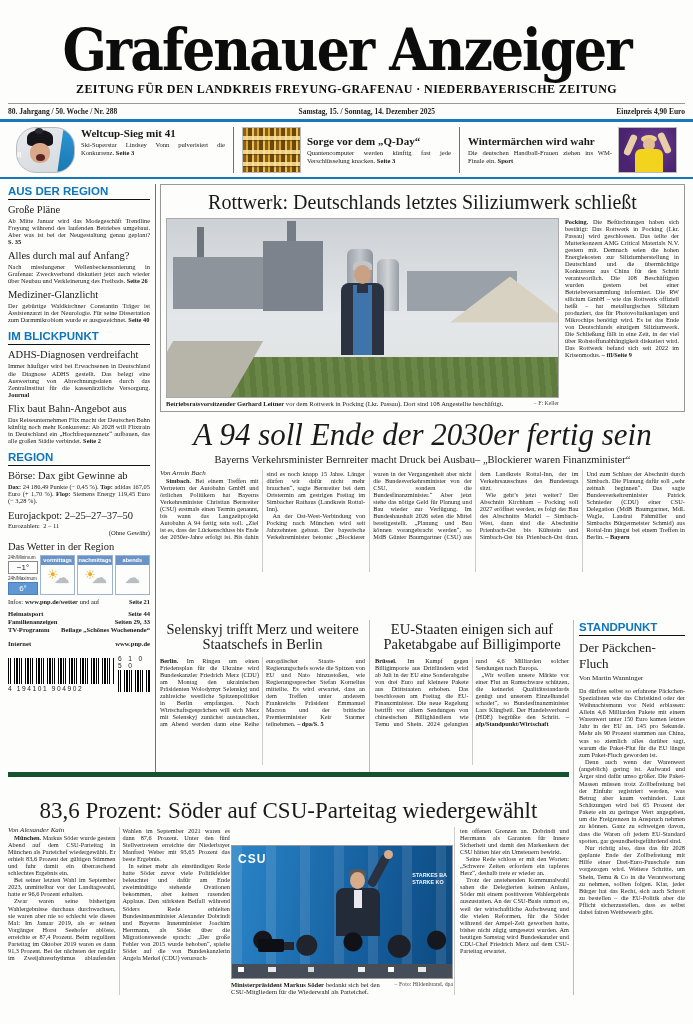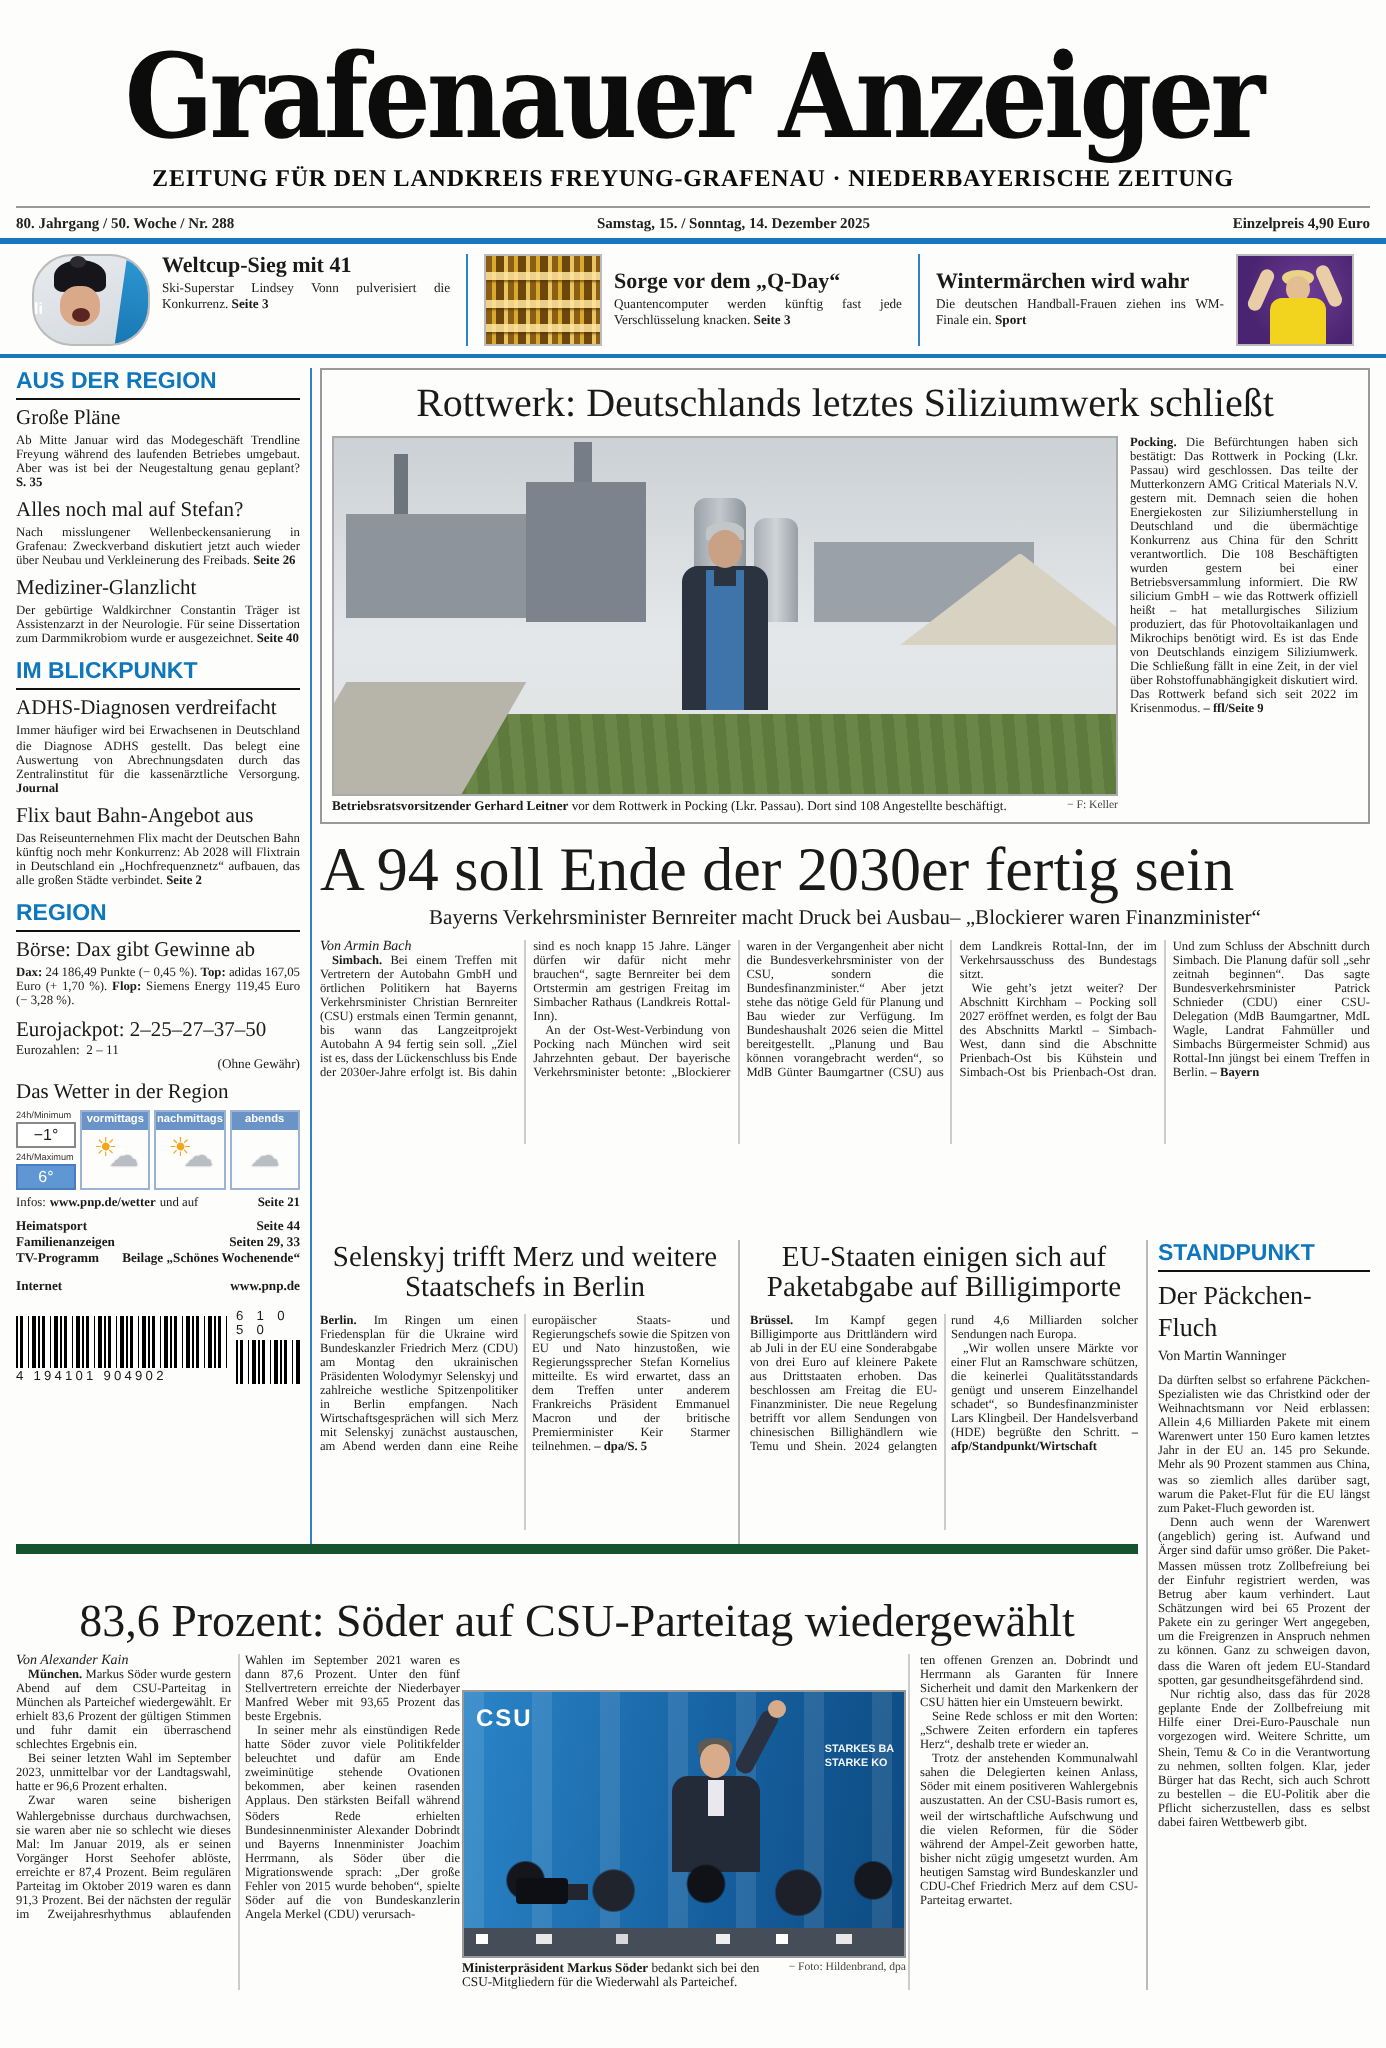--- a/index.html
+++ b/index.html
@@ -107,21 +107,21 @@
   .rp-man-hair{position:absolute;left:186px;top:42px;width:19px;height:9px;background:#c3c6c8;border-radius:50% 50% 0 0;}
   .rp-man-jacket{position:absolute;left:174px;top:64px;width:43px;height:72px;background:#2b3340;border-radius:8px 8px 0 0;}
   .rp-man-bib{position:absolute;left:186px;top:74px;width:19px;height:62px;background:#3f74ab;}
   .rp-man-straps{position:absolute;left:186px;top:66px;width:19px;height:8px;background:linear-gradient(90deg,#3f74ab 0 4px,#2b3340 4px 15px,#3f74ab 15px 19px);}
   .rcaption{font-size:6.6px;margin-top:2px;display:flex;gap:3px;}
   .rcaption .credit{margin-left:auto;color:#444;white-space:nowrap;font-size:5.8px;}
   .raside{flex:0 0 114px;font-size:6.3px;line-height:7px;text-align:justify;}
   .raside p{margin:0;text-indent:0;}
   
   .a94{margin-top:6px;}
-  .a94 h1{font-size:31px;font-weight:400;margin:2px 0 3px 0;line-height:33px;}
+  .a94 h1{font-size:31px;font-weight:400;text-align:center;margin:2px 0 3px 0;line-height:33px;font-style:italic;}
   .a94 .sub{font-size:10.5px;text-align:center;margin-bottom:5px;}
   .cols5{column-count:5;column-gap:8px;column-rule:1px solid #ccc;height:102px;
          font-size:6.3px;line-height:7.1px;text-align:justify;overflow:hidden;}
   .byline{font-style:italic;font-size:7px;margin:0 0 6px 0;}
   .cols5 p,.cols2 p,.sp-body p,.soeder-left p,.soeder-right p{margin:0;}
   .cols5 p + p,.cols2 p + p,.sp-body p + p,.soeder-left p + p,.soeder-right p + p{text-indent:6px;}
   
   .subart h2{font-size:14.5px;font-weight:400;text-align:center;line-height:15.5px;margin:2px 0 4px 0;}
   .cols2{column-count:2;column-gap:7px;column-rule:1px solid #ccc;height:108px;
          font-size:6.3px;line-height:7.1px;text-align:justify;overflow:hidden;}
@@ -222,21 +222,21 @@
   <div class="bodygrid">
 
     <aside class="rail">
       <div class="sechead">AUS DER REGION</div>
 
       <div class="rail-item">
         <div class="rail-title">Große Pläne</div>
         <div class="rail-text"><span>Ab Mitte Januar wird das Modegeschäft Trendline Freyung während des laufenden Betriebes umgebaut. Aber was ist bei der Neugestaltung genau geplant?</span> <span class="pageref">S. 35</span></div>
       </div>
       <div class="rail-item">
-        <div class="rail-title">Alles noch mal auf Stefan?</div>
+        <div class="rail-title">Alles durch mal auf Anfang?</div>
         <div class="rail-text"><span>Nach misslungener Wellenbeckensanierung in Grafenau: Zweckverband diskutiert jetzt auch wieder über Neubau und Verkleinerung des Freibads.</span> <span class="pageref">Seite 26</span></div>
       </div>
       <div class="rail-item">
         <div class="rail-title">Mediziner-Glanzlicht</div>
         <div class="rail-text"><span>Der gebürtige Waldkirchner Constantin Träger ist Assistenzarzt in der Neurologie. Für seine Dissertation zum Darmmikrobiom wurde er ausgezeichnet.</span> <span class="pageref">Seite 40</span></div>
       </div>
 
       <div class="sechead">IM BLICKPUNKT</div>
       <div class="rail-item">
         <div class="rail-title">ADHS-Diagnosen verdreifacht</div>

